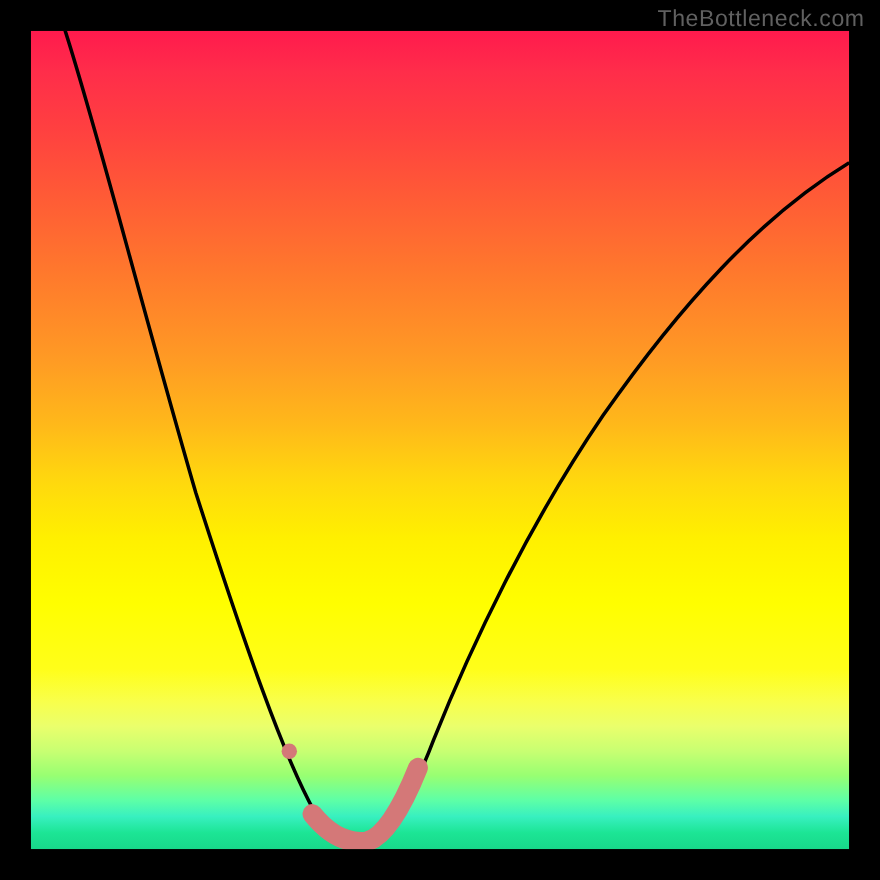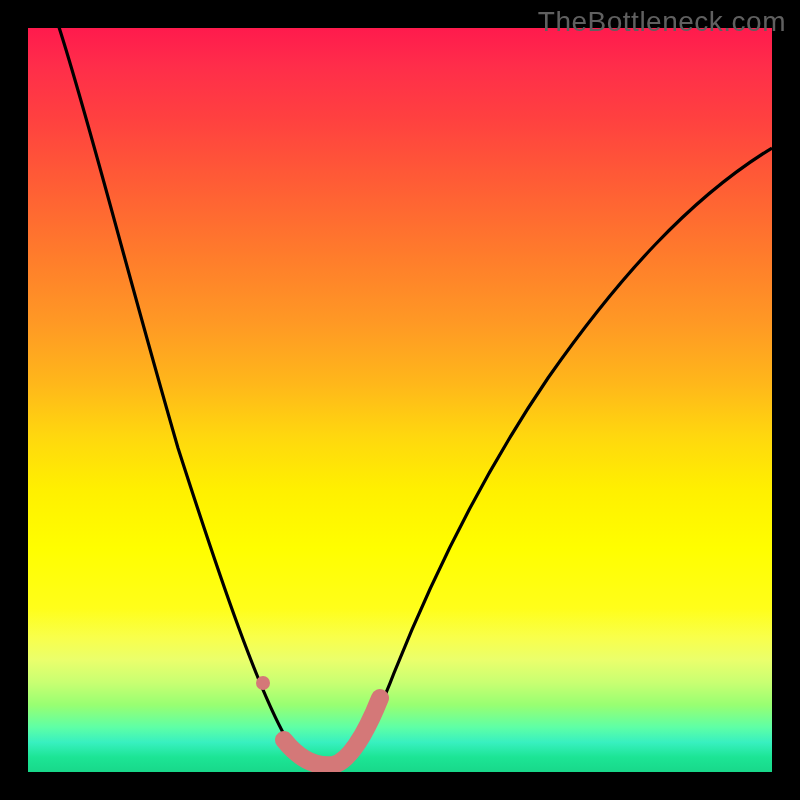--- a/index.html
+++ b/index.html
@@ -9,21 +9,21 @@
     background: #000;
     position: relative;
     font-family: Arial, sans-serif;
     overflow: hidden;
   }
   .watermark {
     position: absolute;
     top: 6px;
     right: 14px;
     color: #606060;
-    font-size: 28px;
+    font-size: 21px;
     font-weight: 500;
     z-index: 30;
     letter-spacing: 0.5px;
   }
   .frame {
     position: absolute;
     left: 28px;
     top: 28px;
     width: 744px;
     height: 744px;

